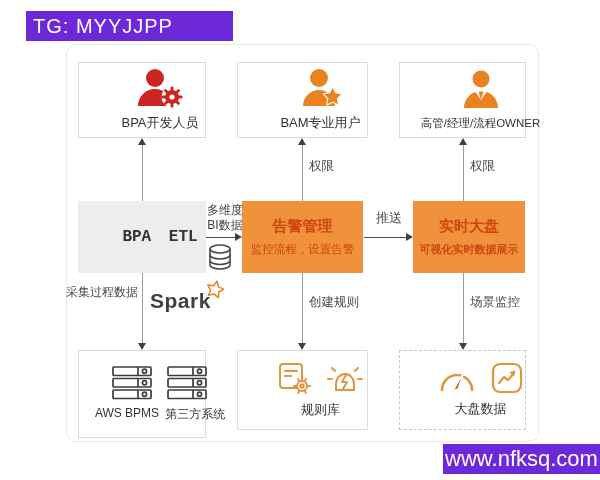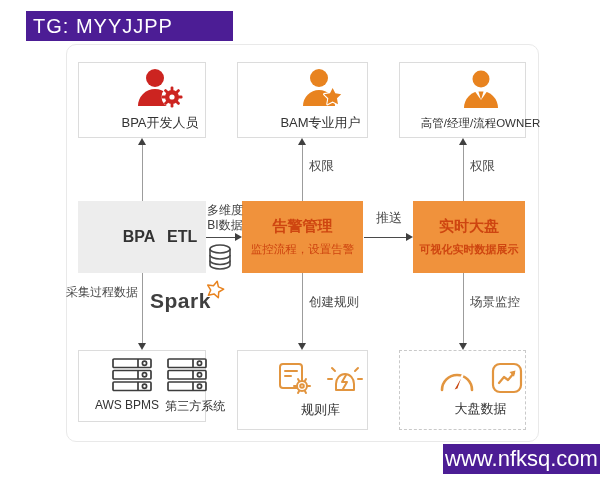--- a/index.html
+++ b/index.html
@@ -1,48 +1,48 @@
 <!DOCTYPE html>
 <html><head>
 <meta charset="utf-8">
 <style>
   html,body{margin:0;padding:0;background:#fff;}
   body{font-family:"Liberation Sans","DejaVu Sans",sans-serif;}
   .canvas{position:relative;width:600px;height:480px;background:#fff;overflow:hidden;}
 
   
-  .wm{position:absolute;background:#4c1d95;color:#fff;}
+  .wm{position:absolute;background:#6d28d9;color:#fff;}
   #wm-top{left:26px;top:11px;width:207px;height:30px;font-size:20px;line-height:30px;padding-left:7px;box-sizing:border-box;letter-spacing:1px;}
   #wm-bottom{left:443px;top:444px;width:157px;height:30px;font-size:22px;line-height:30px;text-align:center;}
 
   
   .frame{position:absolute;left:66px;top:44px;width:471px;height:396px;border:1px solid #e9e9e9;border-radius:10px;}
 
   
   .box{position:absolute;background:#fff;border:1px solid #dcdcdc;box-sizing:border-box;
        display:flex;flex-direction:column;align-items:center;justify-content:center;padding-left:36px;}
   .box .nlabel{font-size:13px;color:#333;margin-top:6px;white-space:nowrap;}
 
   #node-dev{left:78px;top:62px;width:128px;height:76px;}
   #node-bam{left:237px;top:62px;width:131px;height:76px;}
   #node-exec{left:399px;top:62px;width:127px;height:76px;}
   #node-exec .nlabel{font-size:11.5px;}
 
   #node-etl{left:78px;top:201px;width:128px;height:72px;background:#ededed;border:none;}
-  .etl-title{font-size:16px;font-weight:bold;color:#333;word-spacing:8px;}
+  .etl-title{font-size:16px;font-weight:bold;color:#333;word-spacing:8px;font-family:Liberation Mono, monospace;}
   .etl-sub{font-size:13px;color:#4a4a4a;margin-top:5px;}
 
   .orange-box{position:absolute;background:#F0923C;display:flex;flex-direction:column;align-items:center;justify-content:center;}
   #node-alert{left:242px;top:201px;width:121px;height:72px;}
   #node-rtdash{left:413px;top:201px;width:112px;height:72px;}
   .ob-title{font-size:15px;font-weight:bold;color:#CE4510;}
   .ob-sub{font-size:11.5px;color:#CE4510;margin-top:6px;white-space:nowrap;}
   #node-rtdash .ob-sub{font-size:11px;font-weight:bold;}
 
-  #node-bpms{left:78px;top:350px;width:128px;height:72px;}
+  #node-bpms{left:78px;top:350px;width:128px;height:88px;}
   #node-rules{left:237px;top:350px;width:131px;height:80px;}
   #node-dashdata{left:399px;top:350px;width:127px;height:80px;border:1px dashed #c9c9c9;}
 
   .icon-row{display:flex;align-items:center;gap:14px;}
   .srv-labels{display:flex;gap:6px;font-size:12px;color:#333;margin-top:6px;white-space:nowrap;}
 
   
   .vline{position:absolute;width:1px;background:#9c9c9c;}
   .hline{position:absolute;height:1px;background:#4a4a4a;}
   .ah-up{position:absolute;width:0;height:0;border-left:4px solid transparent;border-right:4px solid transparent;border-bottom:7px solid #3f3f3f;}

